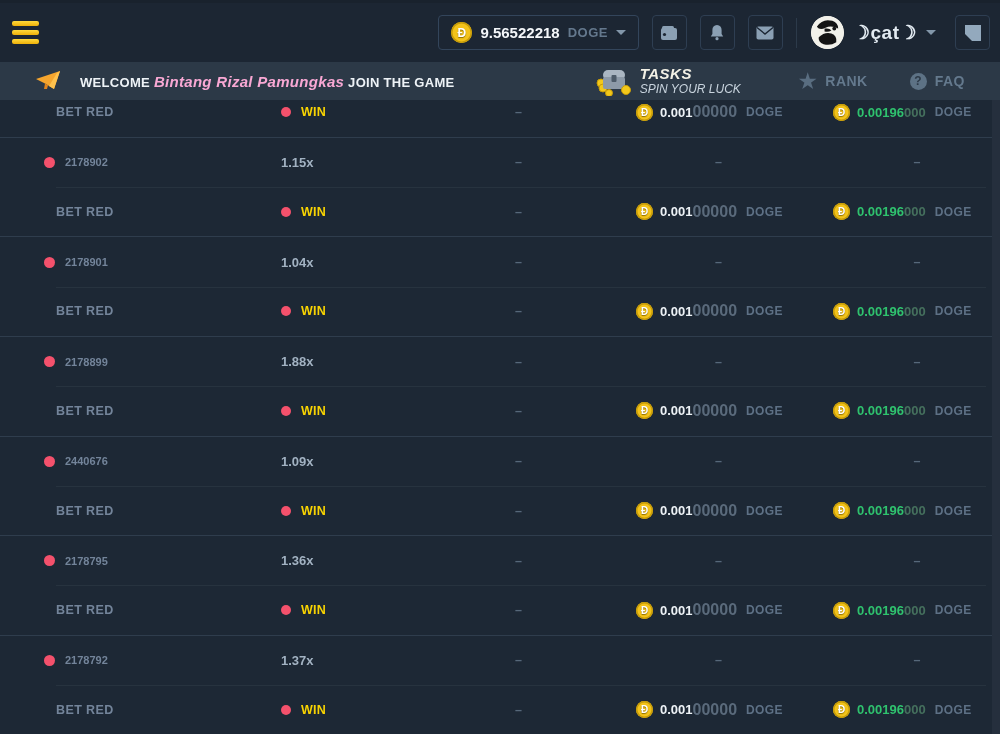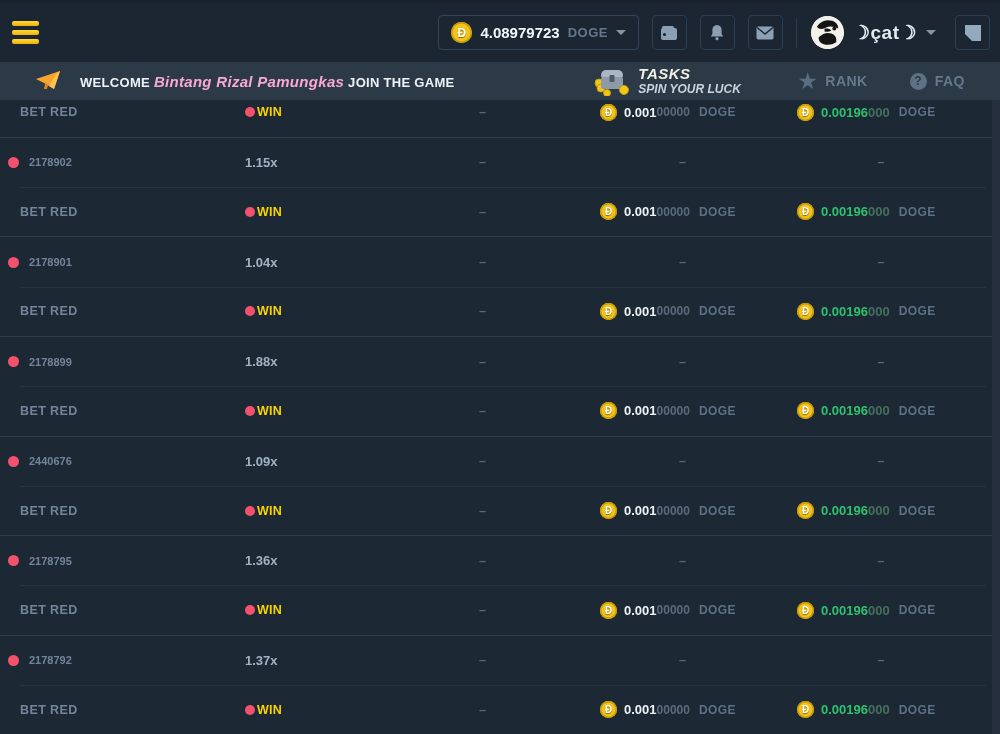--- a/index.html
+++ b/index.html
@@ -41,70 +41,70 @@
   
   .banner{
     height:38px;background:#2c3947;display:flex;align-items:center;
     padding:0 35px;box-sizing:border-box;
   }
   .welcome{margin-left:18px;font-size:13px;font-weight:bold;color:#eef3f7;letter-spacing:.3px;}
   .welcome .name{color:#f9a8d4;font-size:15px;font-style:italic;}
   .tasks{margin-left:auto;display:flex;align-items:center;gap:9px;cursor:pointer;justify-content:center;}
   .tasks-text{line-height:1.15;}
   .tasks-title{color:#f3f1e6;font-weight:bold;font-style:italic;font-size:15px;letter-spacing:.5px;}
-  .tasks-sub{color:#c9d4de;font-style:italic;font-size:12px;font-weight:bold;}
+  .tasks-sub{color:#c9d4de;font-style:italic;font-size:12px;}
   .rank{margin-left:58px;display:flex;align-items:center;gap:8px;color:#64798d;font-weight:bold;font-size:14px;letter-spacing:.5px;cursor:pointer;}
   .star-icon{color:#596d80;font-size:20px;line-height:1;}
   .faq{margin-left:42px;display:flex;align-items:center;gap:8px;color:#64798d;font-weight:bold;font-size:14px;letter-spacing:.5px;cursor:pointer;}
   .qmark{
     width:17px;height:17px;border-radius:50%;background:#5d7285;color:#2c3947;
     font-size:12px;font-weight:bold;display:flex;align-items:center;justify-content:center;
   }
   
   .table-wrap{position:relative;height:634px;overflow:hidden;background:#1d2835;}
   .scroll-track{position:absolute;right:0;top:0;bottom:0;width:8px;background:#252f3d;}
-  .bet-pair{border-top:1px solid #2f3d4d;}
+  .bet-pair{border-top:1px solid #2f3d4d;padding-left:36px;}
   .bet-pair.first{border-top:none;margin-top:-12.5px;}
   .row{display:flex;align-items:center;height:49.3px;font-size:12.5px;font-weight:bold;position:relative;}
   .row.bet-row::before{content:"";position:absolute;left:20px;right:14px;top:0;height:1px;background:#27333f;}
   .bet-pair.first .row.bet-row::before{display:none;}
   .c1{flex:0 0 245px;padding-left:20px;box-sizing:border-box;display:flex;align-items:center;gap:10px;}
   .id-row .c1{padding-left:8px;}
   .dot{width:10px;height:10px;border-radius:50%;background:#f4516c;flex:0 0 auto;}
   .id-row .dot{width:11px;height:11px;}
   .bet-label{color:#73849a;letter-spacing:.4px;}
   .bet-id{color:#73849a;font-size:11px;}
-  .c2{flex:0 0 175px;display:flex;align-items:center;gap:2px;}
+  .c2{flex:0 0 175px;display:flex;align-items:center;gap:10px;}
   .mult{color:#a2b2c2;font-size:13px;}
   .win{color:#f8d302;letter-spacing:.3px;}
   .c3{flex:0 0 125px;text-align:center;color:#56687a;display:block;}
   .c4{flex:0 0 250px;box-sizing:border-box;padding-left:55px;display:flex;align-items:center;}
   .c5{flex:0 0 205px;box-sizing:border-box;padding-left:2px;display:flex;align-items:center;}
   .c4.dash{display:block;padding-left:25px;text-align:center;color:#56687a;}
   .c5.dash{display:block;padding-right:35px;text-align:center;color:#56687a;}
   .coin.small{width:17px;height:17px;font-size:10px;margin-right:7px;}
   .amt-main{color:#edf2f6;font-size:13px;}
-  .amt-pad{color:#5a6a7b;font-size:12px;}
+  .amt-pad{color:#5a6a7b;font-size:16px;}
   .pay-main{color:#2fc26e;font-size:13px;}
   .pay-pad{color:#45705d;font-size:13px;}
   .amt-unit{color:#5d7085;margin-left:9px;font-size:12px;letter-spacing:.4px;}
 </style>
 </head>
 <body>
 
 <div class="topbar">
   <div class="hamburger">
     <span></span>
       <span></span>
       <span></span>
   </div>
 
   <div class="balance-box">
     <div class="coin big">Ð</div>
-    <span class="balance-amount">4.08979723</span>
+    <span class="balance-amount">9.56522218</span>
     <span class="balance-cur">DOGE</span>
     <span class="caret"></span>
   </div>
 
   <div class="icon-btn">
     <svg width="18" height="16" viewBox="0 0 18 16">
       <rect x="1" y="3" width="16" height="12" rx="2" fill="#8ba0b4"></rect>
       <rect x="2" y="1" width="12" height="4" rx="1.5" fill="#8ba0b4"></rect>
       <circle cx="4.5" cy="9.5" r="1.6" fill="#1c2633"></circle>
     </svg>

